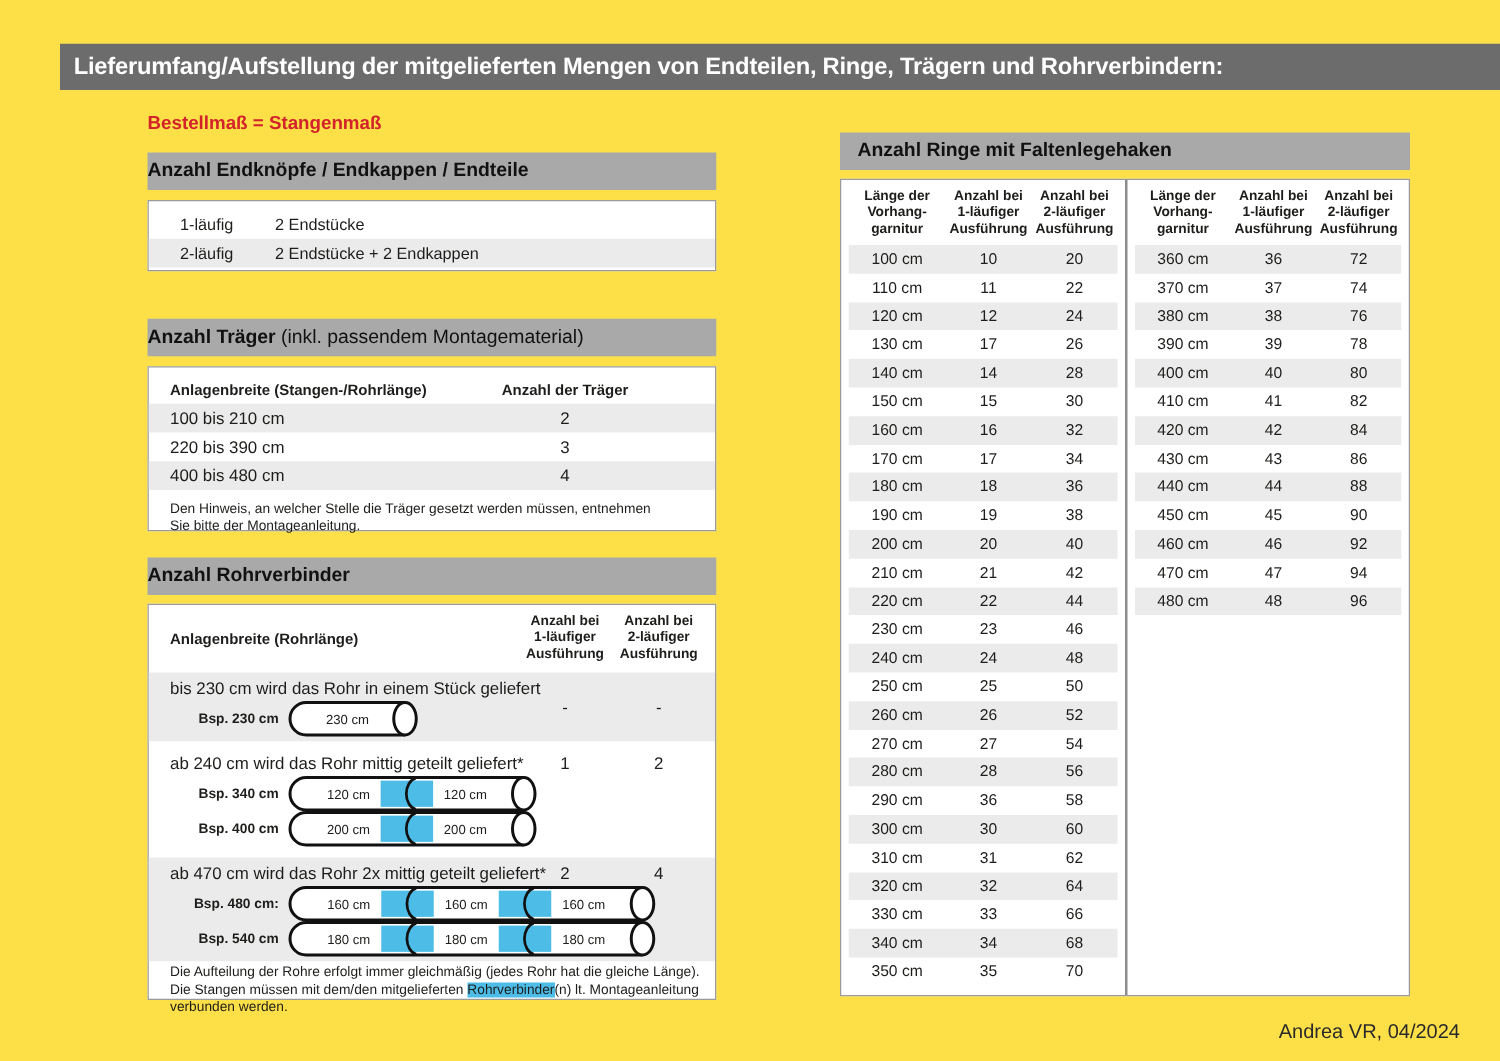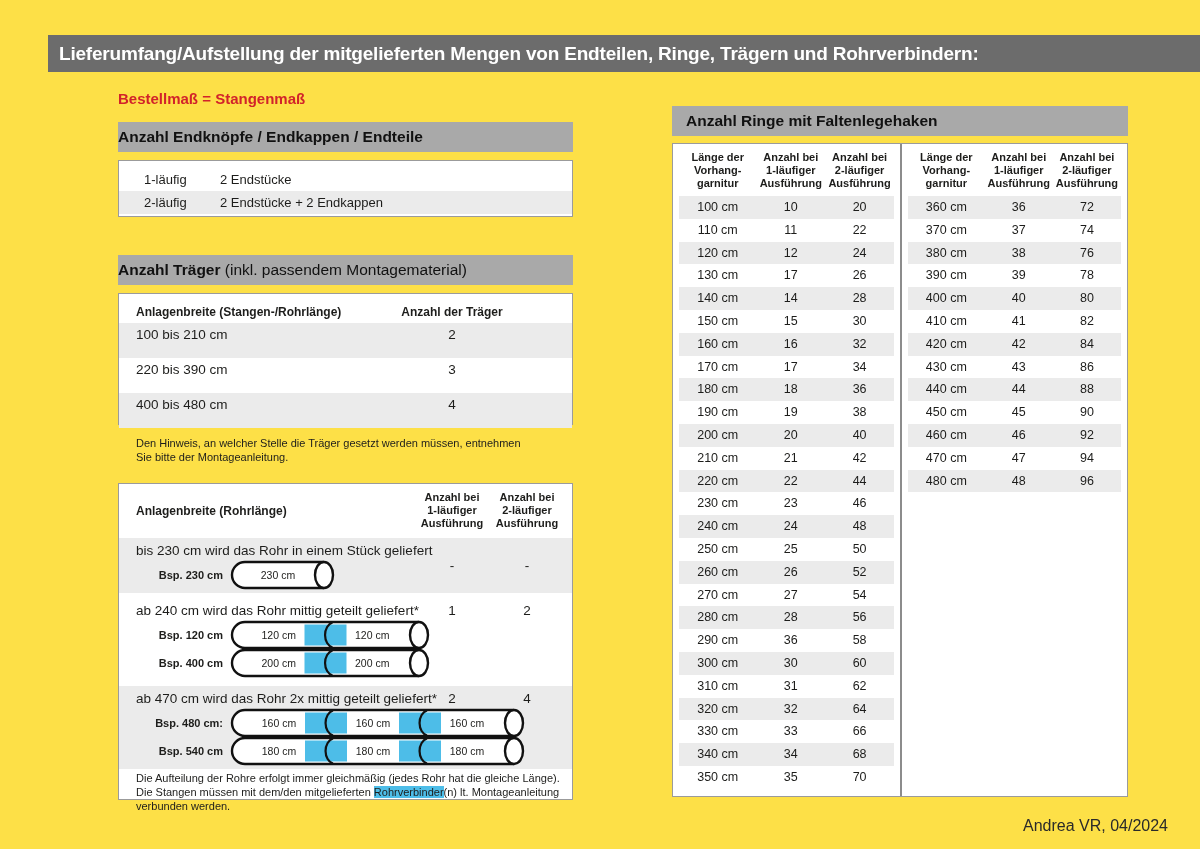--- a/index.html
+++ b/index.html
@@ -25,21 +25,21 @@
   #box-endteile{top:160px;height:57px;padding-top:7px;}
   .et-row{display:flex;height:23px;line-height:23px;font-size:13px;}
   .et-row .c1{width:76px;padding-left:25px;flex:none;}
   .alt{background:#ebebeb;}
 
   #box-traeger{top:293px;height:132px;padding-top:7px;}
   .tr-head{display:grid;grid-template-columns:253px 160px;height:22px;line-height:22px;
            font-size:12px;font-weight:bold;}
   .tr-head .c1{padding-left:17px;}
   .tr-head .c2{text-align:center;}
-  .tr-row{display:grid;grid-template-columns:253px 160px;height:35px;line-height:23px;font-size:13.5px;}
+  .tr-row{display:grid;grid-template-columns:253px 160px;height:23px;line-height:23px;font-size:13.5px;}
   .tr-row .c1{padding-left:17px;}
   .tr-row .c2{text-align:center;}
   .tr-note{margin:8px 30px 0 17px;font-size:11px;line-height:14px;width:398px;}
 
   #box-rohr{top:483px;height:317px;}
   .rv-col1{position:absolute;left:17px;top:20px;font-size:12px;font-weight:bold;}
   .rv-colh{position:absolute;top:7px;width:80px;text-align:center;font-size:11px;font-weight:bold;
            line-height:13px;white-space:pre-line;}
   .rv-colh.h1{left:293px}
   .rv-colh.h2{left:368px}
@@ -114,20 +114,23 @@
           <span class="c2">3</span>
         </div>
         <div class="tr-row alt">
           <span class="c1">400 bis 480 cm</span>
           <span class="c2">4</span>
         </div>
       </div>
     <div class="tr-note">Den Hinweis, an welcher Stelle die Träger gesetzt werden müssen, entnehmen Sie bitte der Montageanleitung.</div>
   </div>
 
+  <div class="sec" id="sec-rohr">
+    <span>Anzahl Rohrverbinder</span>
+  </div>
   <div class="tbox" id="box-rohr">
     <span class="rv-col1">Anlagenbreite (Rohrlänge)</span>
     <span class="rv-colh h1">Anzahl bei
 1-läufiger
 Ausführung</span>
     <span class="rv-colh h2">Anzahl bei
 2-läufiger
 Ausführung</span>
     <div id="rohr-blocks">
         <div class="block gray center-vals">
@@ -141,21 +144,21 @@
               <ellipse cx="94" cy="16" rx="9" ry="13" fill="#fff" stroke="#111" stroke-width="2.4"></ellipse>
               <text x="48" y="20" font-size="10.5" text-anchor="middle" fill="#1d1d1b" font-family="Liberation Sans, sans-serif">230 cm</text>
             </svg>
           </div>
         </div>
         <div class="block">
           <span class="block-text">ab 240 cm wird das Rohr mittig geteilt geliefert*</span>
           <span class="bval v1">1</span>
           <span class="bval v2">2</span>
           <div class="pipe-row">
-            <span class="pipe-label">Bsp. 120 cm</span>
+            <span class="pipe-label">Bsp. 340 cm</span>
             <svg width="202" height="32" viewBox="0 0 202 32">
               <path d="M 189 3 L 15 3 A 13 13 0 0 0 15 29 L 189 29" fill="#fff" stroke="#111" stroke-width="2.4"></path>
               <rect x="74.5" y="5.5" width="42" height="21" fill="#4dbde8"></rect>
               <path d="M 102.5 3.5 A 9.5 12.8 0 0 0 102.5 28.5" fill="none" stroke="#111" stroke-width="2.2"></path>
               <ellipse cx="189" cy="16" rx="9" ry="13" fill="#fff" stroke="#111" stroke-width="2.4"></ellipse>
               <text x="48.75" y="20" font-size="10.5" text-anchor="middle" fill="#1d1d1b" font-family="Liberation Sans, sans-serif">120 cm</text>
               <text x="142.25" y="20" font-size="10.5" text-anchor="middle" fill="#1d1d1b" font-family="Liberation Sans, sans-serif">120 cm</text>
             </svg>
           </div>
           <div class="pipe-row">

